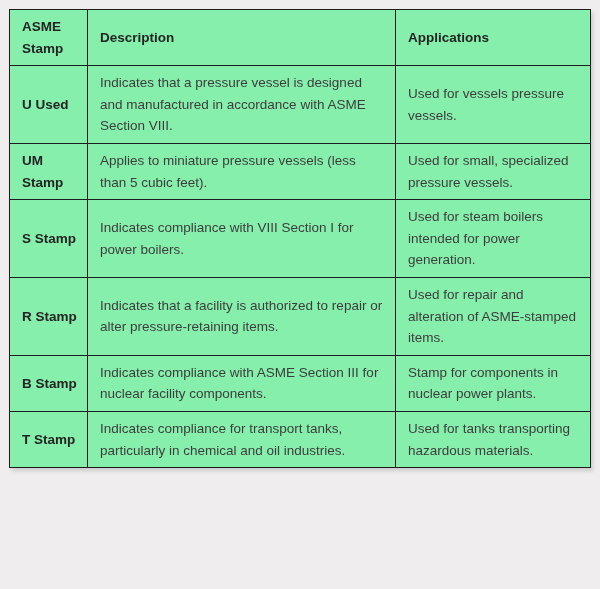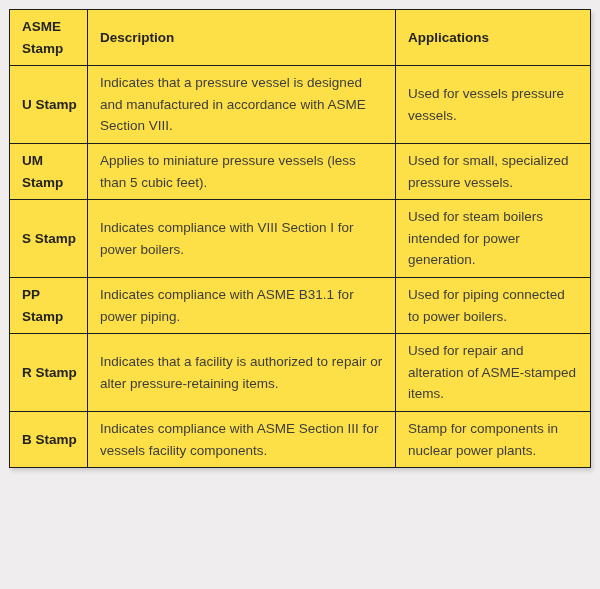--- a/index.html
+++ b/index.html
@@ -16,21 +16,21 @@
   .page {
     box-sizing: border-box;
     width: 600px;
     height: 589px;
     padding: 9px 10px 8px 9px;
   }
   table.asme-table {
     border-collapse: collapse;
     table-layout: fixed;
     width: 581px;
-    background: #fde047;
+    background: #86efac;
     color: #3d3d3d;
     font-size: 13.5px;
     line-height: 1.6;
     box-shadow: 2px 3px 4px rgba(0,0,0,0.14);
   }
   .asme-table th,
   .asme-table td {
     border: 1px solid #1c1c1c;
     padding: 6px 12px;
     text-align: left;
@@ -62,51 +62,51 @@
     </colgroup>
     <thead>
       <tr>
         <th class="stamp-col">ASME Stamp</th>
         <th class="desc-col">Description</th>
         <th class="apps-col">Applications</th>
       </tr>
     </thead>
     <tbody id="table-body">
   <tr>
-    <th class="stamp-cell" scope="row">U Stamp</th>
+    <th class="stamp-cell" scope="row">U Used</th>
     <td class="desc-cell">Indicates that a pressure vessel is designed and manufactured in accordance with ASME Section VIII.</td>
     <td class="apps-cell">Used for vessels pressure vessels.</td>
   </tr>
 
   <tr>
     <th class="stamp-cell" scope="row">UM Stamp</th>
     <td class="desc-cell">Applies to miniature pressure vessels (less than 5 cubic feet).</td>
     <td class="apps-cell">Used for small, specialized pressure vessels.</td>
   </tr>
 
   <tr>
     <th class="stamp-cell" scope="row">S Stamp</th>
     <td class="desc-cell">Indicates compliance with VIII Section I for power boilers.</td>
     <td class="apps-cell">Used for steam boilers intended for power generation.</td>
   </tr>
 
-  <tr>
-    <th class="stamp-cell" scope="row">PP Stamp</th>
-    <td class="desc-cell">Indicates compliance with ASME B31.1 for power piping.</td>
-    <td class="apps-cell">Used for piping connected to power boilers.</td>
-  </tr>
 
   <tr>
     <th class="stamp-cell" scope="row">R Stamp</th>
     <td class="desc-cell">Indicates that a facility is authorized to repair or alter pressure-retaining items.</td>
     <td class="apps-cell">Used for repair and alteration of ASME-stamped items.</td>
   </tr>
 
   <tr>
     <th class="stamp-cell" scope="row">B Stamp</th>
-    <td class="desc-cell">Indicates compliance with ASME Section III for vessels facility components.</td>
+    <td class="desc-cell">Indicates compliance with ASME Section III for nuclear facility components.</td>
     <td class="apps-cell">Stamp for components in nuclear power plants.</td>
   </tr>
 
 
+  <tr>
+    <th class="stamp-cell" scope="row">T Stamp</th>
+    <td class="desc-cell">Indicates compliance for transport tanks, particularly in chemical and oil industries.</td>
+    <td class="apps-cell">Used for tanks transporting hazardous materials.</td>
+  </tr>
 </tbody>
   </table>
 </div>
 
 </body></html>

